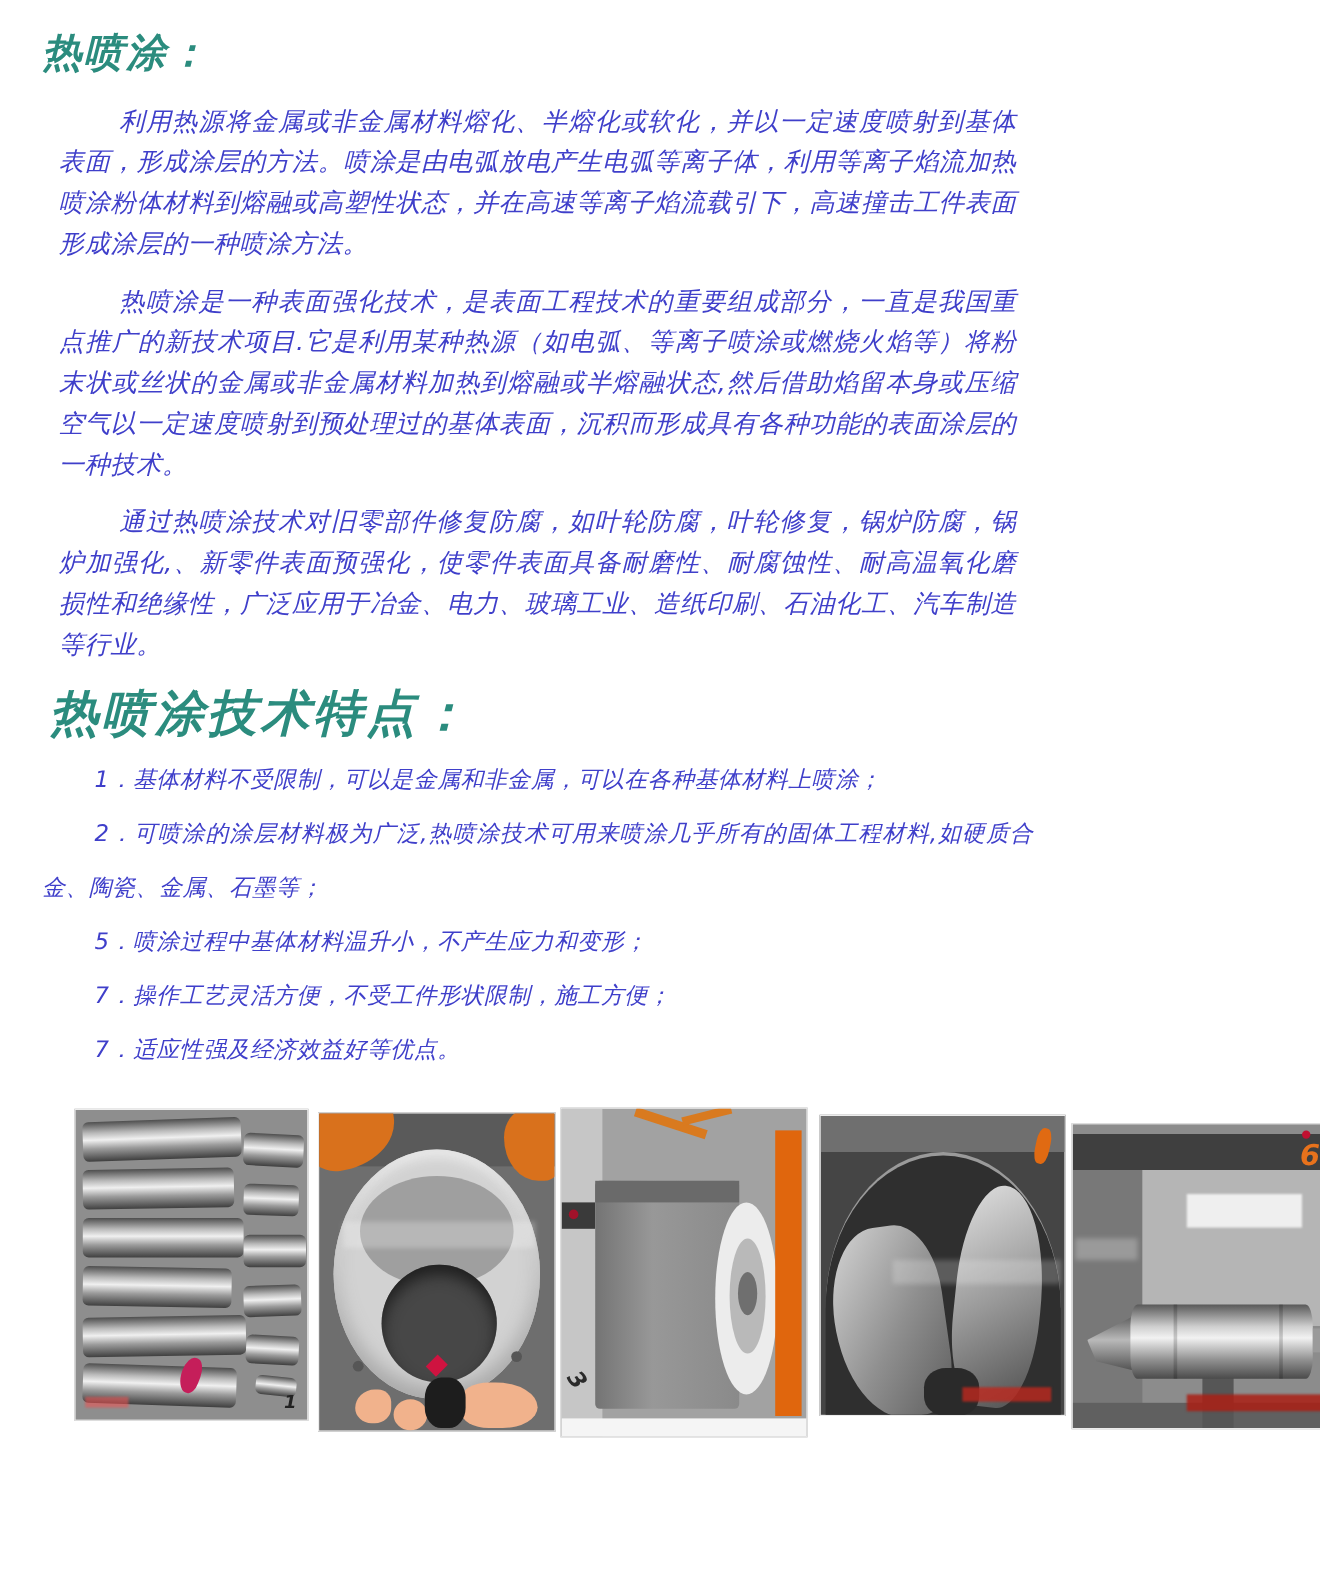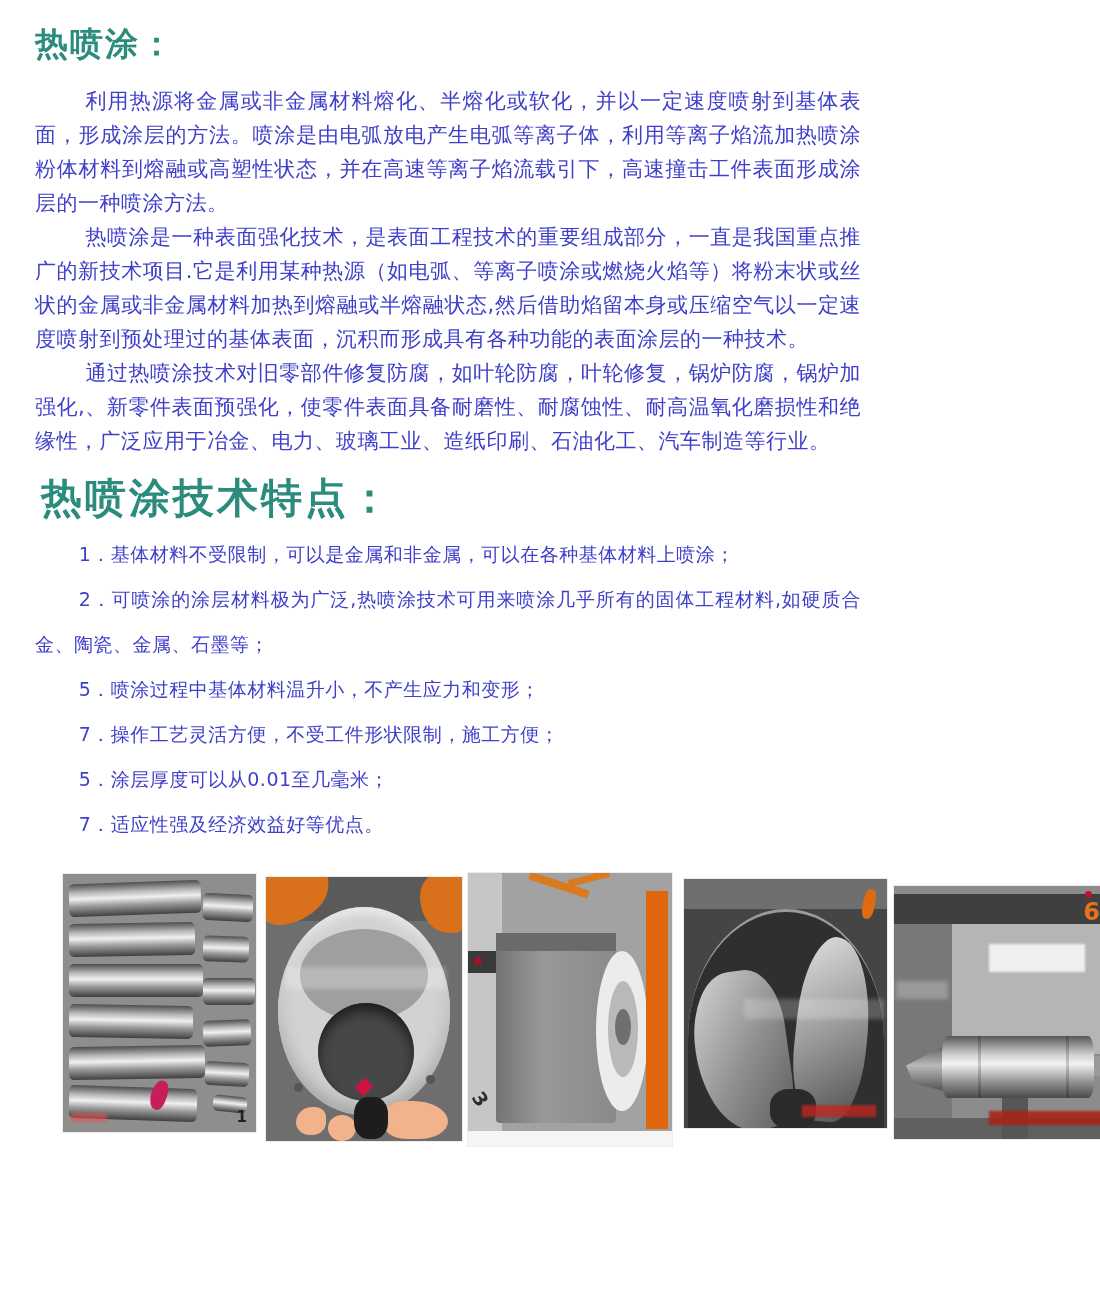--- a/index.html
+++ b/index.html
@@ -1,22 +1,22 @@
 <!DOCTYPE html>
 <html><head>
 <meta charset="utf-8">
 <style>
   * { box-sizing: border-box; }
   html,body { margin:0; padding:0; background:#ffffff; }
   body { width:1100px; font-family:"DejaVu Sans","Liberation Sans",sans-serif; }
-  .doc { width:884px; padding:24px 23px 0 35px; }
+  .doc { width:884px; padding:24px 23px 0 35px;font-style:italic; }
 
   h1.sec1 { margin:0 0 20px 0; font-size:33px; line-height:40px; font-weight:bold;
             color:#2b8c7e; letter-spacing:2px; }
-  .intro p { margin:0; font-size:21px; line-height:34px; color:#3f3fca;
+  .intro p { margin:14px; font-size:21px; line-height:34px; color:#3f3fca;
              text-align:justify; text-indent:2.4em; letter-spacing:0.5px; }
   h2.sec2 { margin:14px 0 8px 6px; font-size:41px; line-height:52px; font-weight:bold;
             color:#2b8c7e; letter-spacing:3px; }
   .features p { margin:0; font-size:19px; line-height:45px; color:#3f3fca;
                 text-align:justify; text-indent:2.3em; letter-spacing:0.5px; }
 
   .photos { display:flex; align-items:flex-start; margin-top:26px; padding-left:27px; }
   .photo { position:relative; overflow:hidden; flex:none;
            border:1px solid #ececec; background:#8e8e8e; }
   .photo .s { position:absolute; }
@@ -48,21 +48,20 @@
     <p>通过热喷涂技术对旧零部件修复防腐，如叶轮防腐，叶轮修复，锅炉防腐，锅炉加强化,、新零件表面预强化，使零件表面具备耐磨性、耐腐蚀性、耐高温氧化磨损性和绝缘性，广泛应用于冶金、电力、玻璃工业、造纸印刷、石油化工、汽车制造等行业。</p>
   </div>
 
   <h2 class="sec2">热喷涂技术特点：</h2>
 
   <div class="features">
     <p>1．基体材料不受限制，可以是金属和非金属，可以在各种基体材料上喷涂；</p>
     <p>2．可喷涂的涂层材料极为广泛,热喷涂技术可用来喷涂几乎所有的固体工程材料,如硬质合金、陶瓷、金属、石墨等；</p>
     <p>5．喷涂过程中基体材料温升小，不产生应力和变形；</p>
     <p>7．操作工艺灵活方便，不受工件形状限制，施工方便；</p>
-    <p>5．涂层厚度可以从0.01至几毫米；</p>
     <p>7．适应性强及经济效益好等优点。</p>
   </div>
 
   <div class="photos">
 
     <div class="photo p1">
       <div class="rod" style="left:6px;top:8px;width:132px;height:33px;transform:rotate(-2deg);"></div>
       <div class="rod" style="left:6px;top:49px;width:126px;height:33px;transform:rotate(-1deg);"></div>
       <div class="rod" style="left:6px;top:90px;width:134px;height:33px;"></div>
       <div class="rod" style="left:6px;top:131px;width:124px;height:33px;transform:rotate(1deg);"></div>

